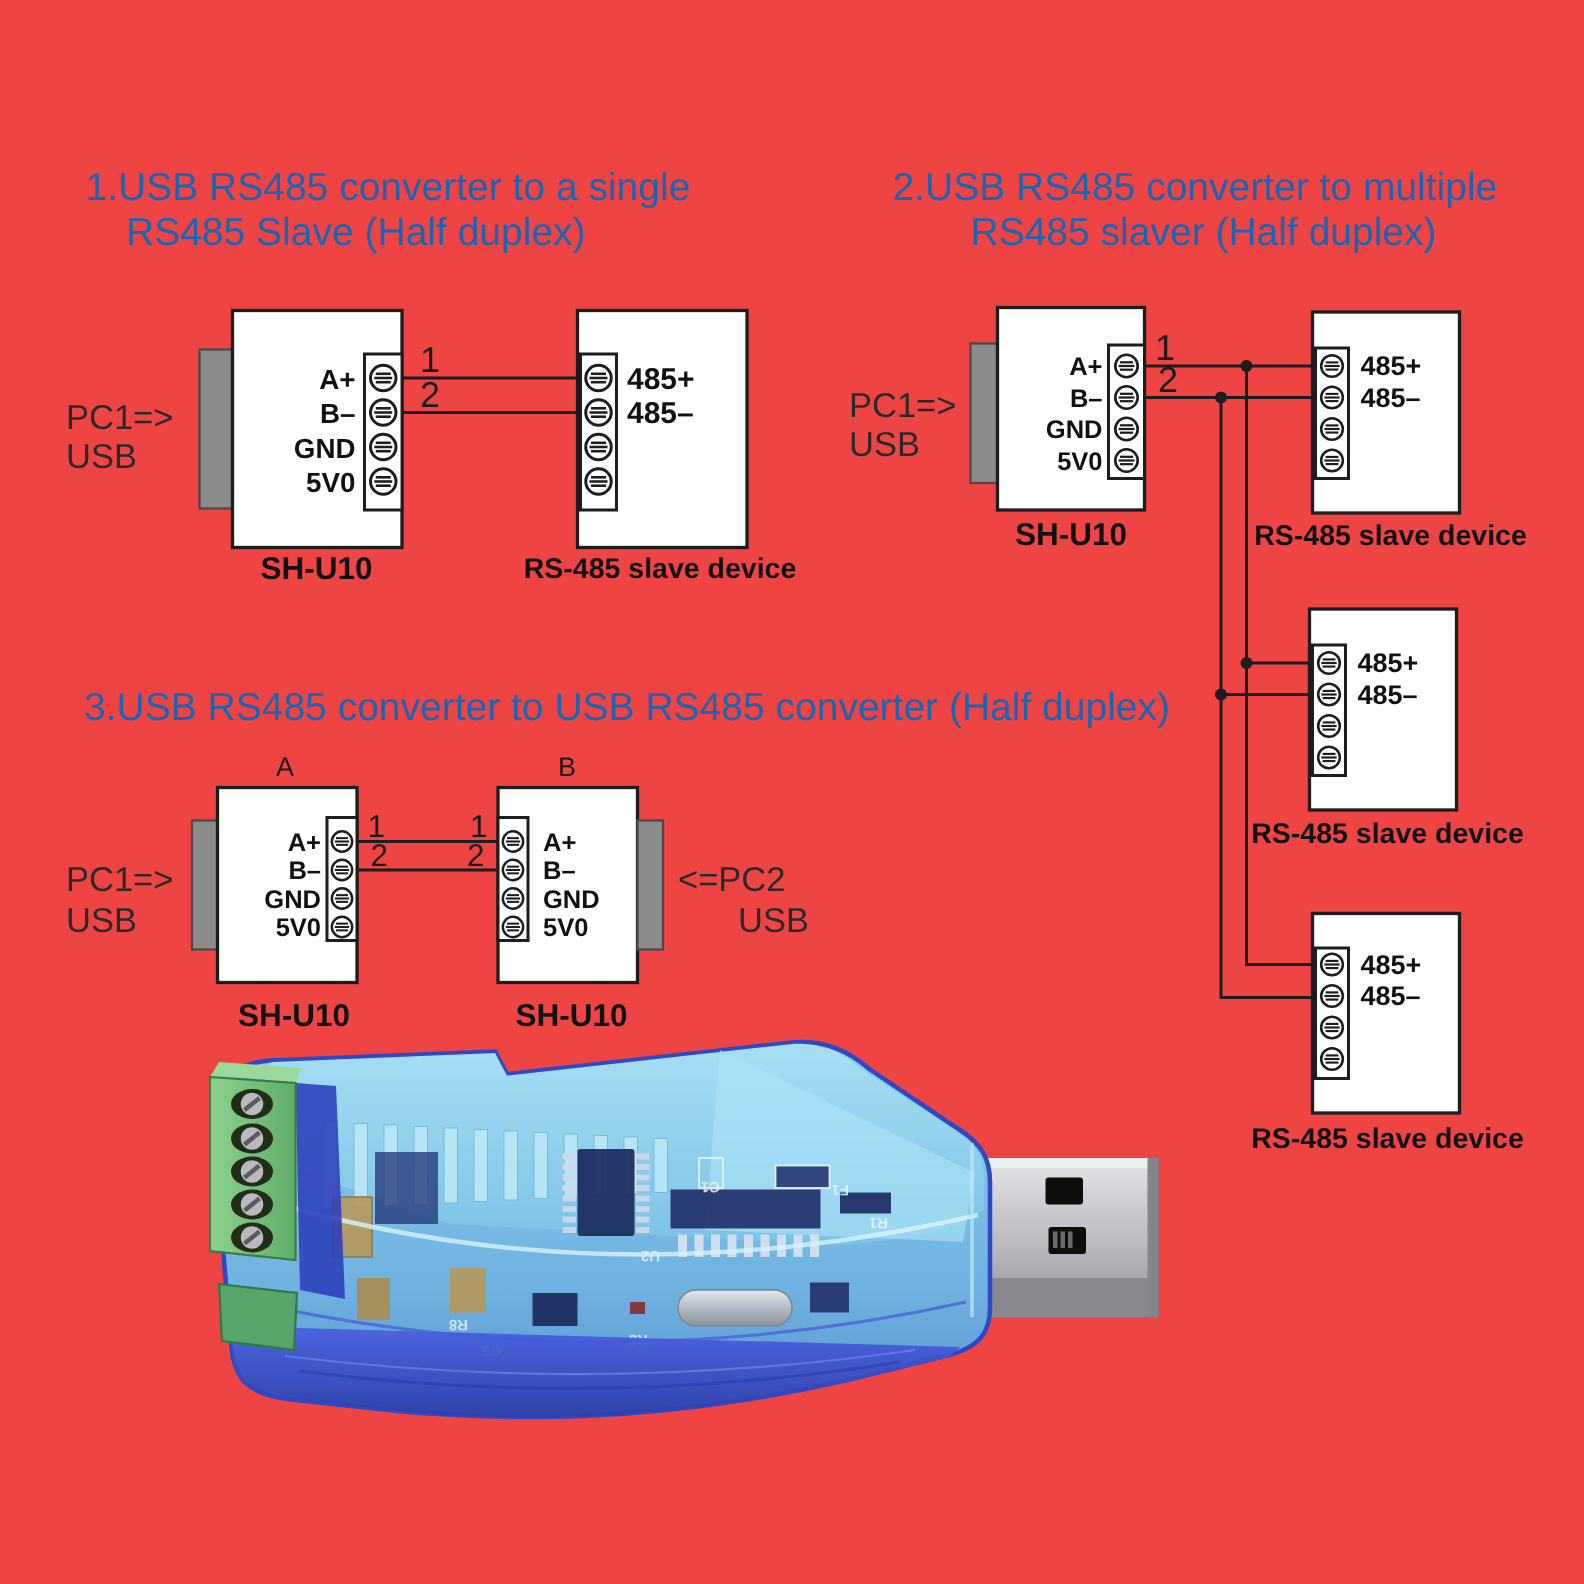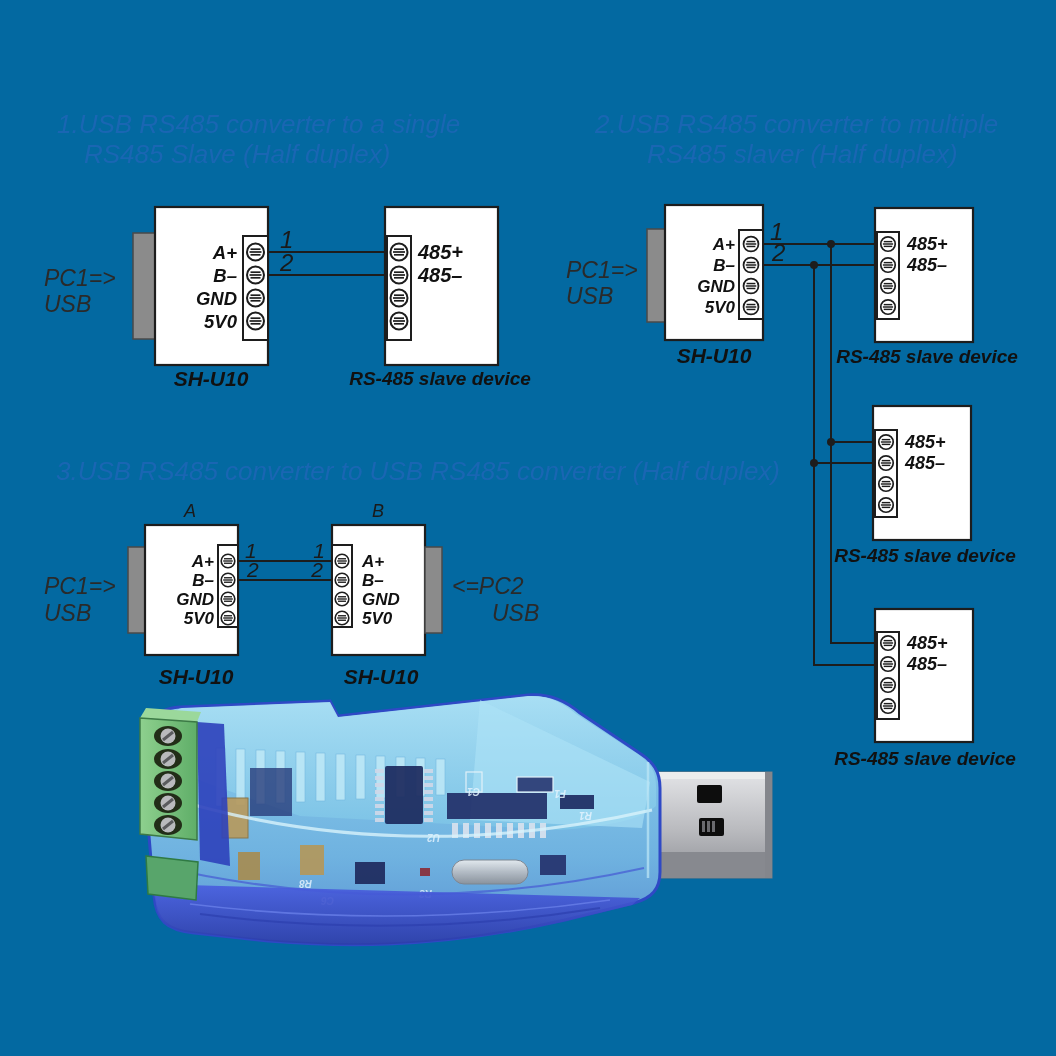--- a/index.html
+++ b/index.html
@@ -1,17 +1,17 @@
 <!DOCTYPE html>
 <html><head>
 <meta charset="utf-8">
 <style>
   html,body{margin:0;padding:0;background:#ffffff;}
-  .canvas{position:relative;width:1056px;height:1056px;background:#0369a1;overflow:hidden;
-          font-family:"Liberation Sans", sans-serif;font-style:italic;}
+  .canvas{position:relative;width:1056px;height:1056px;background:#ef4444;overflow:hidden;
+          font-family:"Liberation Sans", sans-serif;}
   svg{font-family:"Liberation Sans", sans-serif;}
   .t-title{font-size:26px;fill:#1a66b3;}
   .t-pc{font-size:23px;fill:#2a2a2a;}
   .t-pin{font-size:18.5px;font-weight:bold;fill:#111;}
   .t-pin-s{font-size:17px;font-weight:bold;fill:#111;}
   .t-485{font-size:20px;font-weight:bold;fill:#111;}
   .t-485-s{font-size:18px;font-weight:bold;fill:#111;}
   .t-model{font-size:21px;font-weight:bold;fill:#111;}
   .t-slave{font-size:19px;font-weight:bold;fill:#111;}
   .t-wire{font-size:24px;fill:#1a1a1a;}

